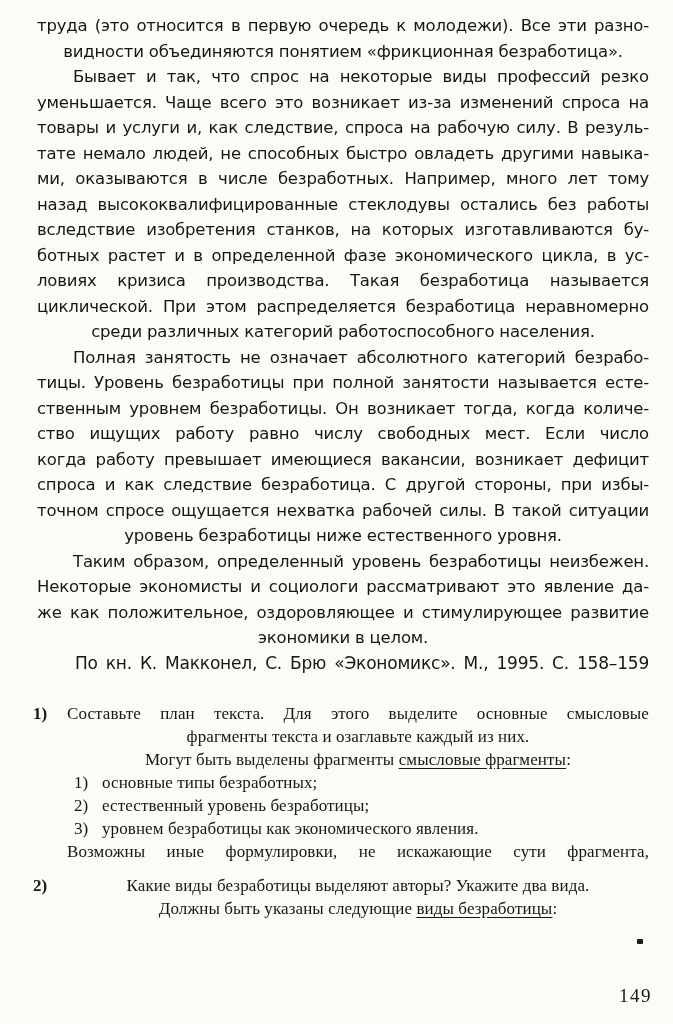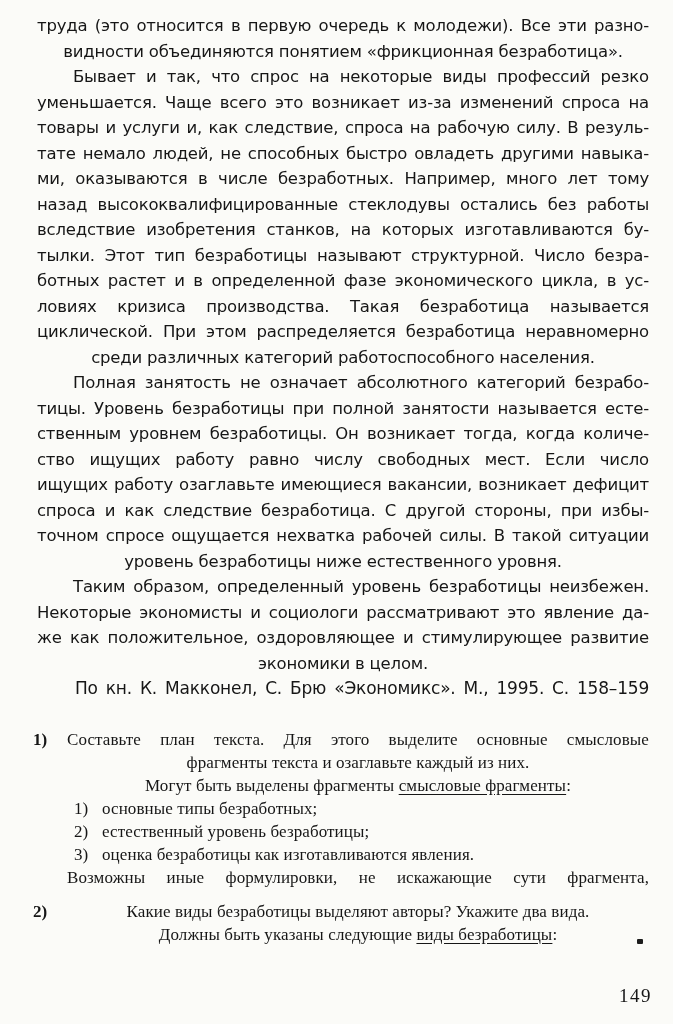--- a/index.html
+++ b/index.html
@@ -67,32 +67,31 @@
         <div class="tline">видности объединяются понятием «фрикционная безработица».</div>
       </div>
     <div class="para ind">
         <div class="tline j">Бывает и так, что спрос на некоторые виды профессий резко</div>
         <div class="tline j">уменьшается. Чаще всего это возникает из-за изменений спроса на</div>
         <div class="tline j">товары и услуги и, как следствие, спроса на рабочую силу. В резуль-</div>
         <div class="tline j">тате немало людей, не способных быстро овладеть другими навыка-</div>
         <div class="tline j">ми, оказываются в числе безработных. Например, много лет тому</div>
         <div class="tline j">назад высококвалифицированные стеклодувы остались без работы</div>
         <div class="tline j">вследствие изобретения станков, на которых изготавливаются бу-</div>
-        <div class="tline j">тылки. Этот тип безработицы называют структурной. Число безра-</div>
         <div class="tline j">ботных растет и в определенной фазе экономического цикла, в ус-</div>
         <div class="tline j">ловиях кризиса производства. Такая безработица называется</div>
         <div class="tline j">циклической. При этом распределяется безработица неравномерно</div>
         <div class="tline">среди различных категорий работоспособного населения.</div>
       </div>
     <div class="para ind">
         <div class="tline j">Полная занятость не означает абсолютного категорий безрабо-</div>
         <div class="tline j">тицы. Уровень безработицы при полной занятости называется есте-</div>
         <div class="tline j">ственным уровнем безработицы. Он возникает тогда, когда количе-</div>
         <div class="tline j">ство ищущих работу равно числу свободных мест. Если число</div>
-        <div class="tline j">ищущих работу озаглавьте имеющиеся вакансии, возникает дефицит</div>
+        <div class="tline j">когда работу превышает имеющиеся вакансии, возникает дефицит</div>
         <div class="tline j">спроса и как следствие безработица. С другой стороны, при избы-</div>
         <div class="tline j">точном спросе ощущается нехватка рабочей силы. В такой ситуации</div>
         <div class="tline">уровень безработицы ниже естественного уровня.</div>
       </div>
     <div class="para ind">
         <div class="tline j">Таким образом, определенный уровень безработицы неизбежен.</div>
         <div class="tline j">Некоторые экономисты и социологи рассматривают это явление да-</div>
         <div class="tline j">же как положительное, оздоровляющее и стимулирующее развитие</div>
         <div class="tline">экономики в целом.</div>
       </div>
@@ -105,21 +104,21 @@
       <div class="qnum">1)</div>
       <div class="qbody">
         <div>
             <div class="tline j">Составьте план текста. Для этого выделите основные смысловые</div>
             <div class="tline">фрагменты текста и озаглавьте каждый из них.</div>
           </div>
         <div class="tline"><span>Могут быть выделены фрагменты </span><span class="u">смысловые фрагменты</span><span>:</span></div>
         <div class="sublist">
           <div class="subitem"><span class="subnum">1)</span><span>основные типы безработных;</span></div>
           <div class="subitem"><span class="subnum">2)</span><span>естественный уровень безработицы;</span></div>
-          <div class="subitem"><span class="subnum">3)</span><span>оценка безработицы как изготавливаются явления.</span></div>
+          <div class="subitem"><span class="subnum">3)</span><span>уровнем безработицы как экономического явления.</span></div>
         </div>
         <div>
             <div class="tline j">Возможны иные формулировки, не искажающие сути фрагмента,</div>
           </div>
       </div>
     </div>
 
     <div class="question">
       <div class="qnum">2)</div>
       <div class="qbody">

